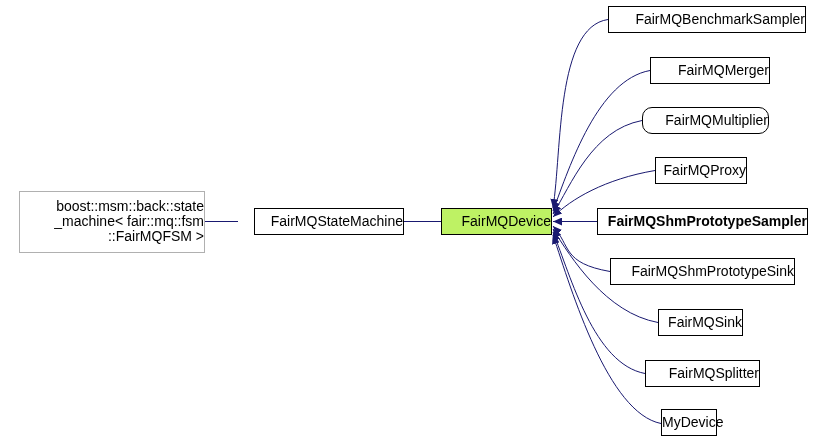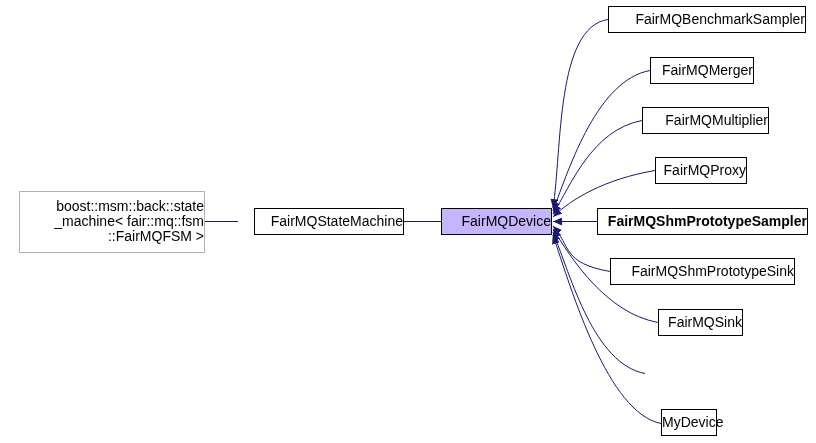--- a/index.html
+++ b/index.html
@@ -27,21 +27,21 @@
     height: 27px;
     line-height: 25px;
     text-align: right;
     font-size: 14px;
     color: #000000;
     background: #ffffff;
     border: 1px solid #000000;
     white-space: nowrap;
   }
   .node.focus {
-    background: #c4b5fd;
+    background: #bef264;
   }
   .node.external {
     height: 62px;
     line-height: 15px;
     border: 1px solid #b0b0b0;
     padding-top: 7px;
   }
   .node.external span { display: block; }
 </style>
 </head>
@@ -75,28 +75,29 @@
     <span>_machine&lt; fair::mq::fsm</span>
     <span>::FairMQFSM &gt;</span>
   </div>
 
   <div class="node" style="left:254px; top:208px; width:150px;">FairMQStateMachine</div>
 
   <div class="node focus" style="left:441px; top:208px; width:111px;">FairMQDevice</div>
 
   <div class="node" style="left:608px; top:6px; width:198px;">FairMQBenchmarkSampler</div>
 
-  <div class="node" style="left:650px; top:57px; width:104px;">FairMQMerger</div>
+  <div class="node" style="left:650px; top:57px; width:120px;">FairMQMerger</div>
 
-  <div class="node" style="left:642px; top:107px; width:127px;">FairMQMultiplier</div>
+  <div class="node" style="left:642px; top:107px; width:127px;border-radius:10px;">FairMQMultiplier</div>
 
   <div class="node" style="left:655px; top:157px; width:92px;">FairMQProxy</div>
 
   <div class="node" style="left:597px; top:208px; width:211px;font-weight:bold;">FairMQShmPrototypeSampler</div>
 
   <div class="node" style="left:610px; top:258px; width:185px;">FairMQShmPrototypeSink</div>
 
   <div class="node" style="left:658px; top:309px; width:85px;">FairMQSink</div>
 
+  <div class="node" style="left:645px; top:360px; width:115px;">FairMQSplitter</div>
 
   <div class="node" style="left:661px; top:409px; width:56px;">MyDevice</div>
 
 </div>
 
 </body></html>

